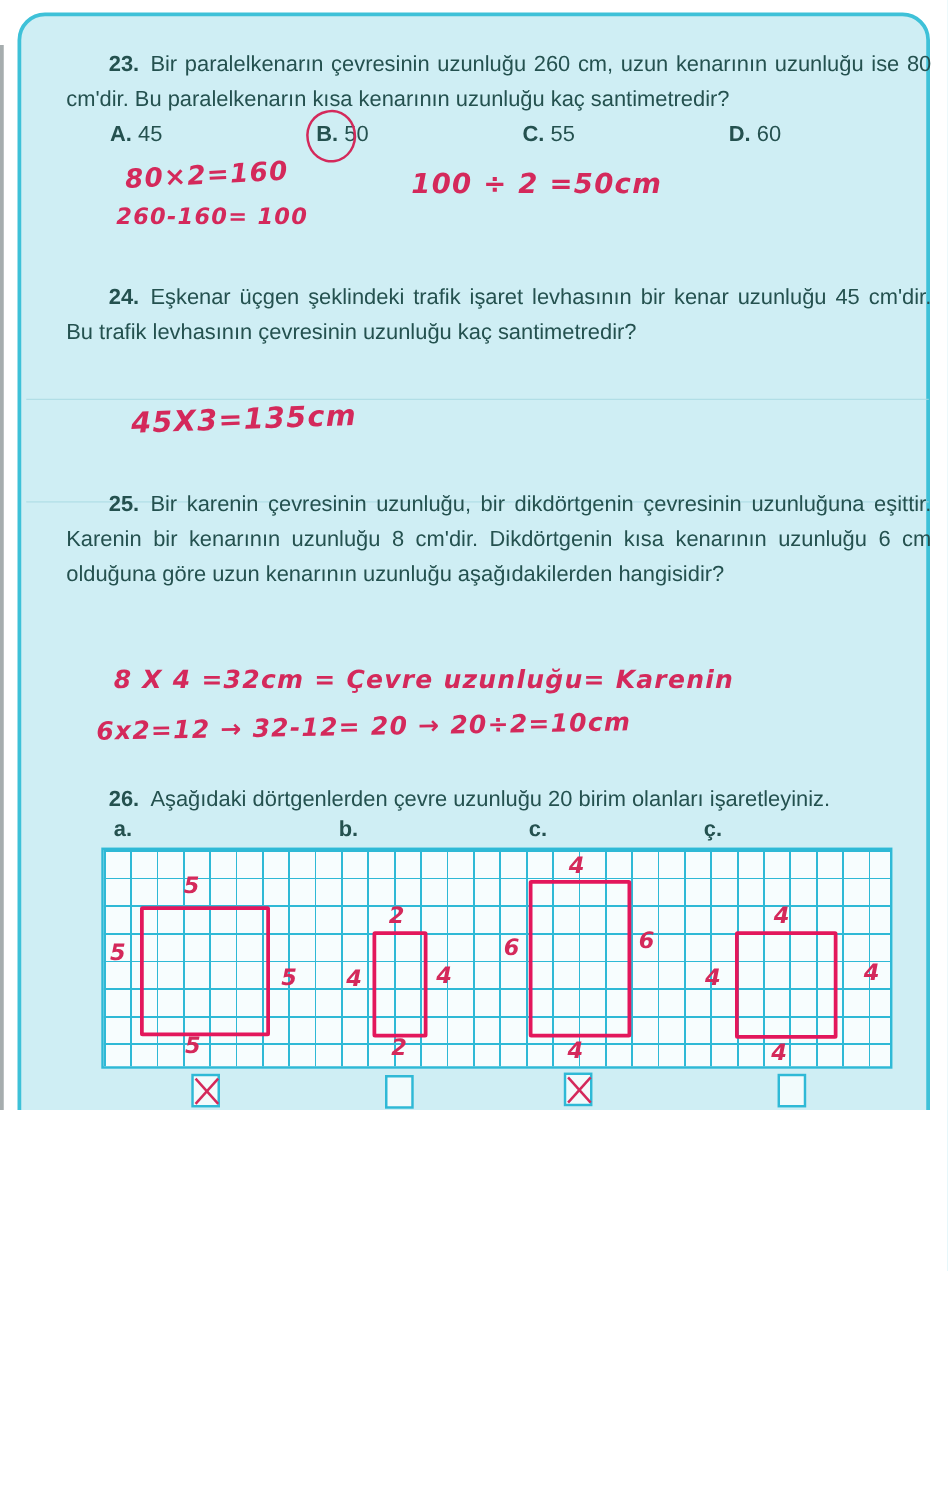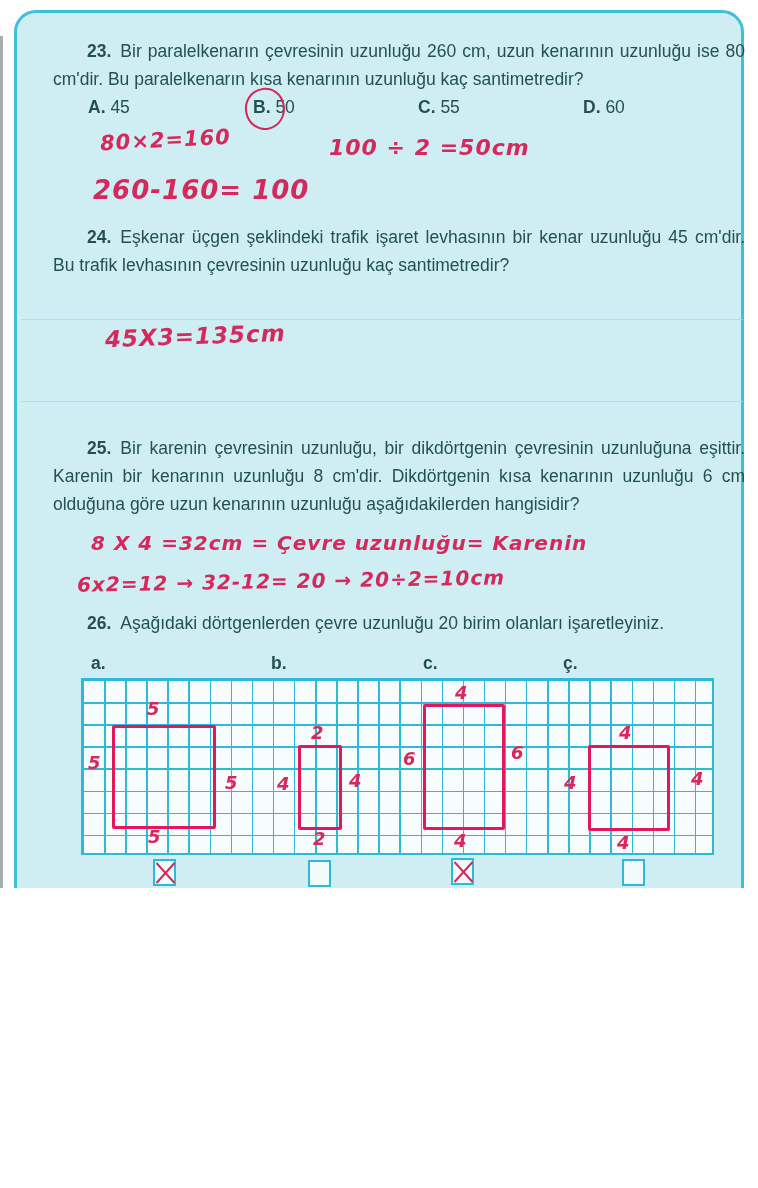--- a/index.html
+++ b/index.html
@@ -50,33 +50,33 @@
 <div class="page">
   <div class="scan-edge"></div>
 
   <div class="card">
 
     <p class="qtext" style="top:24px;"><span class="qnum">23.</span><span>Bir paralelkenarın çevresinin uzunluğu 260 cm, uzun kenarının uzunluğu ise 80 cm'dir. Bu paralelkenarın kısa kenarının uzunluğu kaç santimetredir?</span></p>
     <div class="opts" style="top:84px;text-decoration:underline;">
       <span class="opt"><span class="letter">A.</span> <span>45</span></span><span class="opt"><span class="letter circled">B.</span> <span>50</span></span><span class="opt"><span class="letter">C.</span> <span>55</span></span><span class="opt"><span class="letter">D.</span> <span>60</span></span>
     </div>
     <span class="hand" style="left:83px;top:115px;font-size:21px;transform:rotate(-3deg);">80×2=160</span>
-    <span class="hand" style="left:76px;top:162px;font-size:26px;text-align:center;">260-160= 100</span>
+    <span class="hand" style="left:76px;top:150px;font-size:18px;text-align:center;">260-160= 100</span>
     <span class="hand" style="left:312px;top:122px;font-size:22px;">100 ÷ 2 =50cm</span>
 
     <p class="qtext" style="top:210px;"><span class="qnum">24.</span><span>Eşkenar üçgen şeklindeki trafik işaret levhasının bir kenar uzunluğu 45 cm'dir. Bu trafik levhasının çevresinin uzunluğu kaç santimetredir?</span></p>
     <div class="rule" style="top:306px;"></div>
     <span class="hand" style="left:88px;top:310px;font-size:23px;transform:rotate(-2deg);">45X3=135cm</span>
     <div class="rule" style="top:388px;"></div>
 
-    <p class="qtext" style="top:421px;"><span class="qnum">25.</span><span>Bir karenin çevresinin uzunluğu, bir dikdörtgenin çevresinin uzunluğuna eşittir. Karenin bir kenarının uzunluğu 8 cm'dir. Dikdörtgenin kısa kenarının uzunluğu 6 cm olduğuna göre uzun kenarının uzunluğu aşağıdakilerden hangisidir?</span></p>
+    <p class="qtext" style="top:376px;"><span class="qnum">25.</span><span>Bir karenin çevresinin uzunluğu, bir dikdörtgenin çevresinin uzunluğuna eşittir. Karenin bir kenarının uzunluğu 8 cm'dir. Dikdörtgenin kısa kenarının uzunluğu 6 cm olduğuna göre uzun kenarının uzunluğu aşağıdakilerden hangisidir?</span></p>
     <span class="hand" style="left:74px;top:518px;font-size:20px;">8 X 4 =32cm = Çevre uzunluğu= Karenin</span>
     <span class="hand" style="left:60px;top:556px;font-size:20px;transform:rotate(-1deg);">6x2=12 → 32-12= 20 → 20÷2=10cm</span>
 
-    <p class="qtext" style="top:596px;"><span class="qnum">26.</span><span>Aşağıdaki dörtgenlerden çevre uzunluğu 20 birim olanları işaretleyiniz.</span></p>
+    <p class="qtext" style="top:612px;"><span class="qnum">26.</span><span>Aşağıdaki dörtgenlerden çevre uzunluğu 20 birim olanları işaretleyiniz.</span></p>
     <div class="collabels">
       <span style="left:74px;">a.</span>
       <span style="left:254px;">b.</span>
       <span style="left:406px;">c.</span>
       <span style="left:546px;">ç.</span>
     </div>
 
     <div class="grid">
 
       <div class="shape" style="left:29px;top:45px;width:104px;height:104px;"></div>

